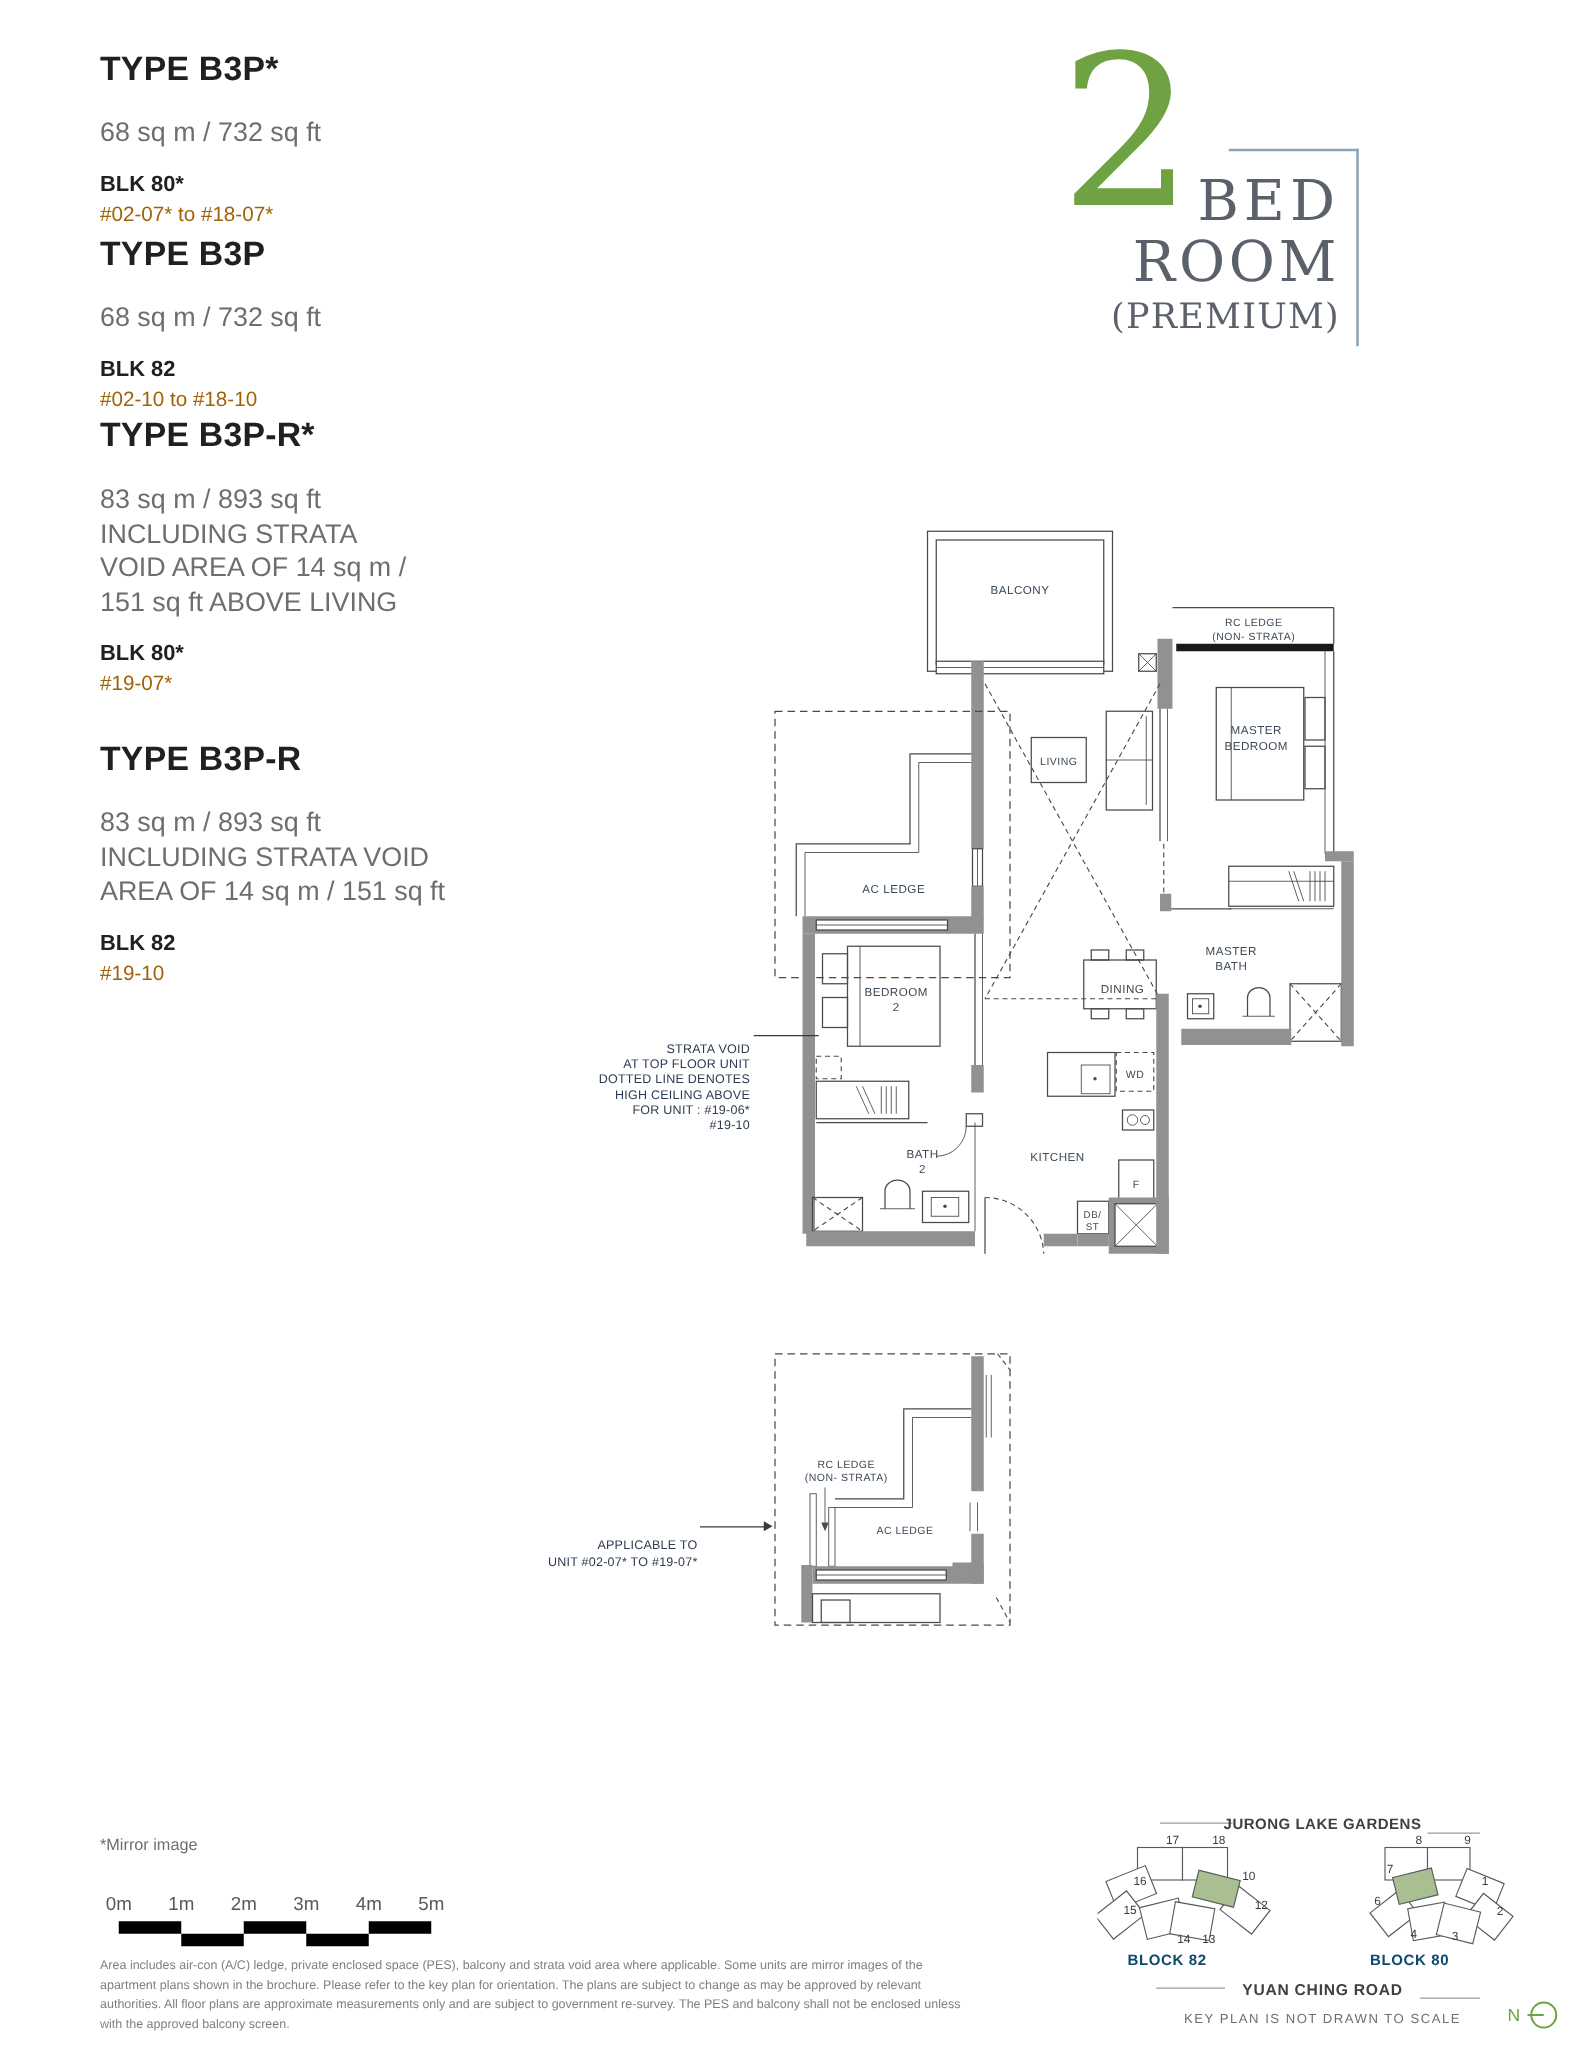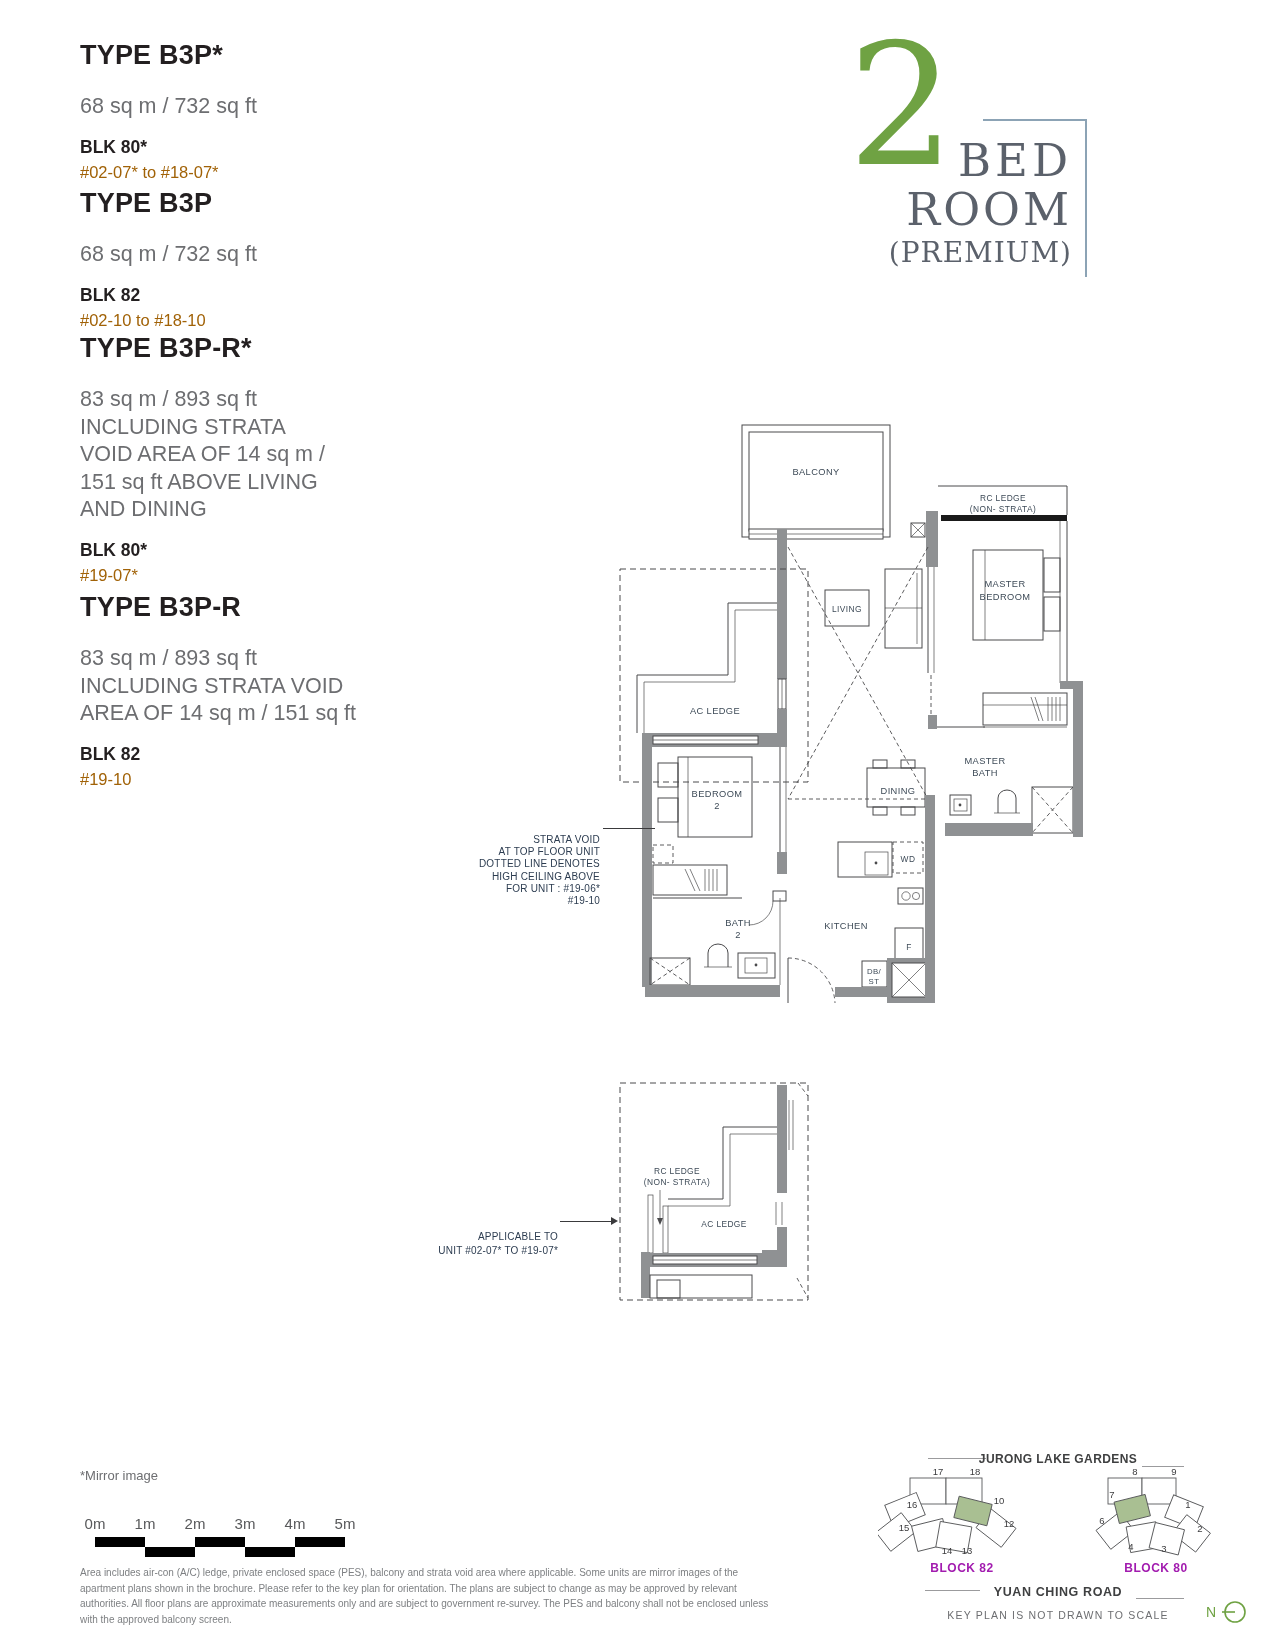--- a/index.html
+++ b/index.html
@@ -37,21 +37,21 @@
            border-left:7px solid #3A3A3C;}
   
   .mirror{font-size:13px;color:#6D6E71;}
   .scale-label{position:absolute;transform:translateX(-50%);font-size:15px;color:#58595B;}
   .bar{position:absolute;height:10px;background:#000;}
   .disclaimer{width:694px;font-size:10px;line-height:15.6px;color:#7E8083;}
   
   .kp-head{font-size:12px;font-weight:bold;color:#3F4041;letter-spacing:.4px;text-align:center;}
   .kp-road{font-size:12.5px;font-weight:bold;color:#3F4041;letter-spacing:.6px;text-align:center;}
   .kp-note{font-size:10.5px;color:#6D6E71;letter-spacing:1.2px;text-align:center;}
-  .kp-block{font-size:12px;font-weight:bold;color:#a21caf;letter-spacing:.5px;text-align:center;}
+  .kp-block{font-size:12px;font-weight:bold;color:#0c4a6e;letter-spacing:.5px;text-align:left;}
   .kp-line{background:#9B9B9D;height:1px;}
   .kp-num{font-family:"Liberation Sans",sans-serif;font-size:9.5px;fill:#3C3C3E;text-anchor:middle;}
   .kp-unit{fill:#fff;stroke:#58595B;stroke-width:.9;}
   .kp-unit-hl{fill:#A9BF92;stroke:#58595B;stroke-width:.9;}
   .north-n{font-size:14px;color:#6FA243;}
 </style>
 </head>
 <body>
 
 <div class="abs ut" style="top:40px">
@@ -68,21 +68,20 @@
   <div class="ut-units">#02-10 to #18-10</div>
 </div>
 
 <div class="abs ut" style="top:333px">
   <div class="ut-title">TYPE B3P-R*</div>
   <div class="ut-area">
     <div>83 sq m / 893 sq ft</div>
     <div>INCLUDING STRATA</div>
     <div>VOID AREA OF 14 sq m /</div>
     <div>151 sq ft ABOVE LIVING</div>
-    <div>AND DINING</div>
   </div>
   <div class="ut-blk">BLK 80*</div>
   <div class="ut-units">#19-07*</div>
 </div>
 
 <div class="abs ut" style="top:592px">
   <div class="ut-title">TYPE B3P-R</div>
   <div class="ut-area">
     <div>83 sq m / 893 sq ft</div>
     <div>INCLUDING STRATA VOID</div>

